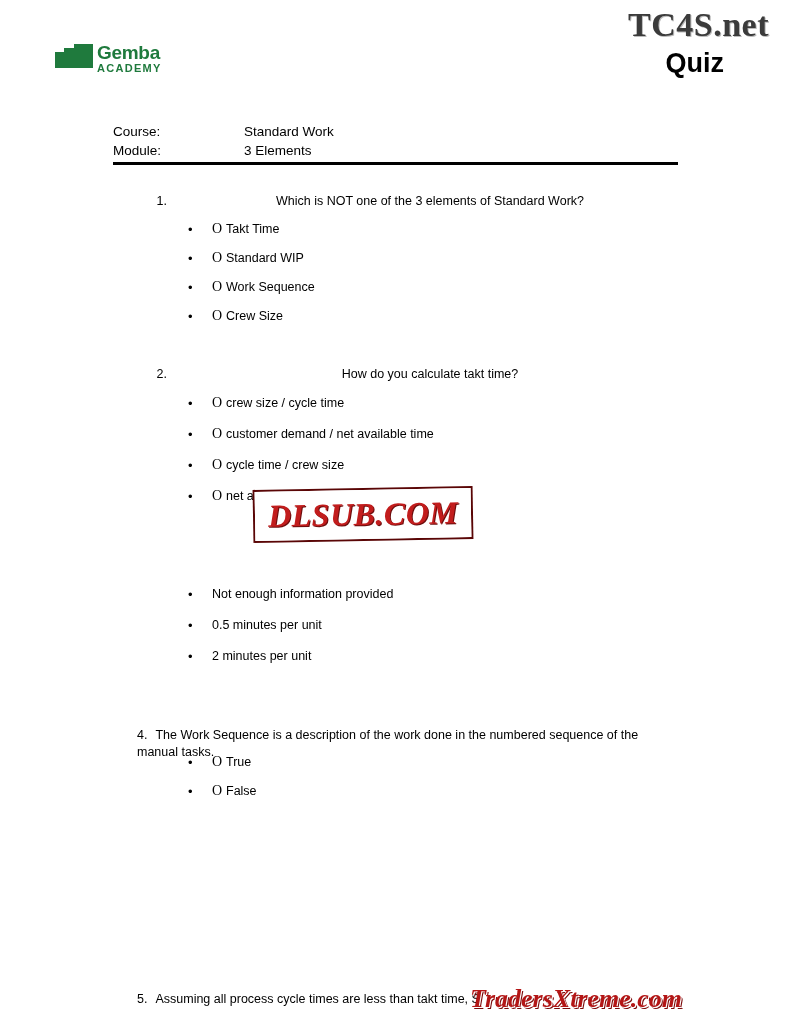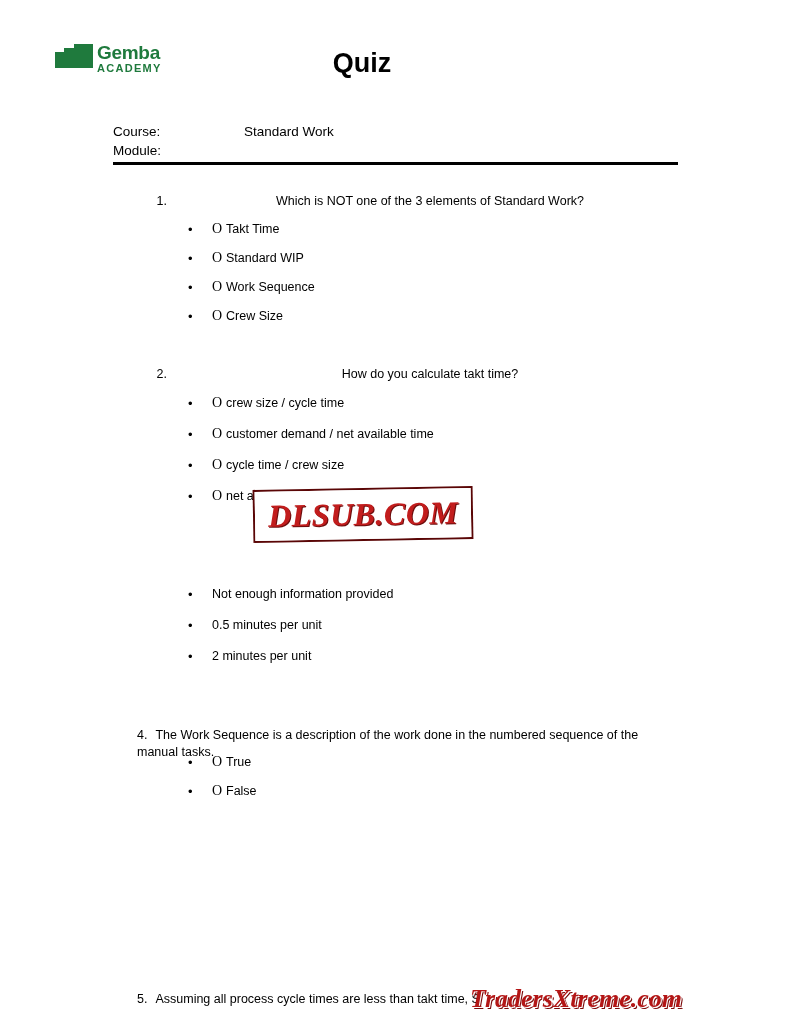--- a/index.html
+++ b/index.html
@@ -75,21 +75,21 @@
     color: #1f7a3d;
     letter-spacing: 1.3px;
   }
 
   
   .doc-title {
     position: absolute;
     left: 0;
     top: 48px;
     width: 724px;
-    text-align: center;
+    text-align: right;
     font-family: "Liberation Sans", sans-serif;
     font-weight: bold;
     font-size: 27px;
     color: #000;
   }
 
   
   .meta {
     position: absolute;
     left: 113px;
@@ -209,40 +209,42 @@
     font-size: 26px;
     color: #b31616;
     text-shadow: 1px 1px 0 #ffffff, 2px 2px 0 #7a0b0b;
   }
 </style>
 </head>
 <body>
 
 <div class="page">
 
+  <div class="wm-top">TC4S.net</div>
 
   <div class="logo">
     <div class="logo-mark">
       <div class="bar" style="left:0;top:8px;width:9px;height:16px;"></div>
       <div class="bar" style="left:9px;top:4px;width:10px;height:20px;"></div>
       <div class="bar" style="left:19px;top:0px;width:19px;height:24px;"></div>
     </div>
     <div class="logo-text-main">Gemba</div>
     <div class="logo-text-sub">ACADEMY</div>
   </div>
 
   <div class="doc-title">Quiz</div>
 
   <div class="meta">
     <div class="meta-row">
       <div class="meta-label">Course:</div>
       <div class="meta-value">Standard Work</div>
     </div>
     <div class="meta-row">
       <div class="meta-label">Module:</div>
+      <div class="meta-value">3 Elements</div>
     </div>
   </div>
   <div class="meta-rule"></div>
 
   <div class="question" style="left:137px; top:193px; width:560px;">
     <div class="q-inline" style="padding-left:26px;">
       <span class="q-num">1.</span>
       <span class="q-text">Which is NOT one of the 3 elements of Standard Work?</span>
     </div>
   </div>

